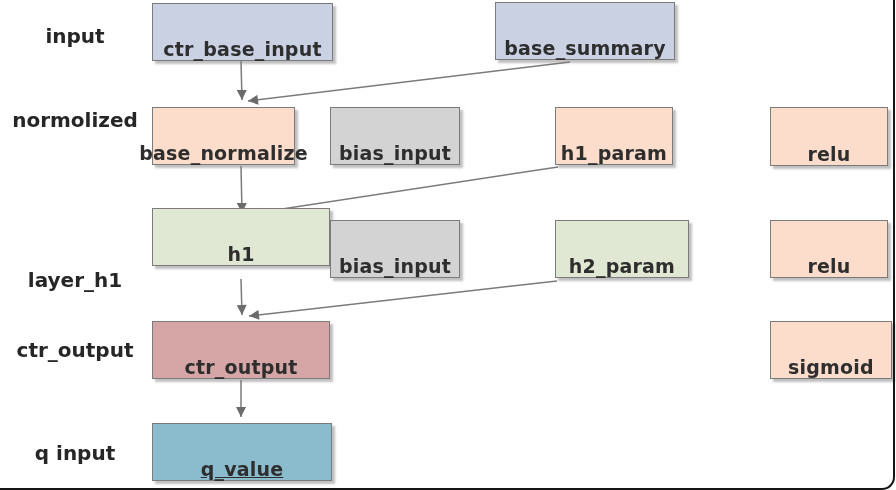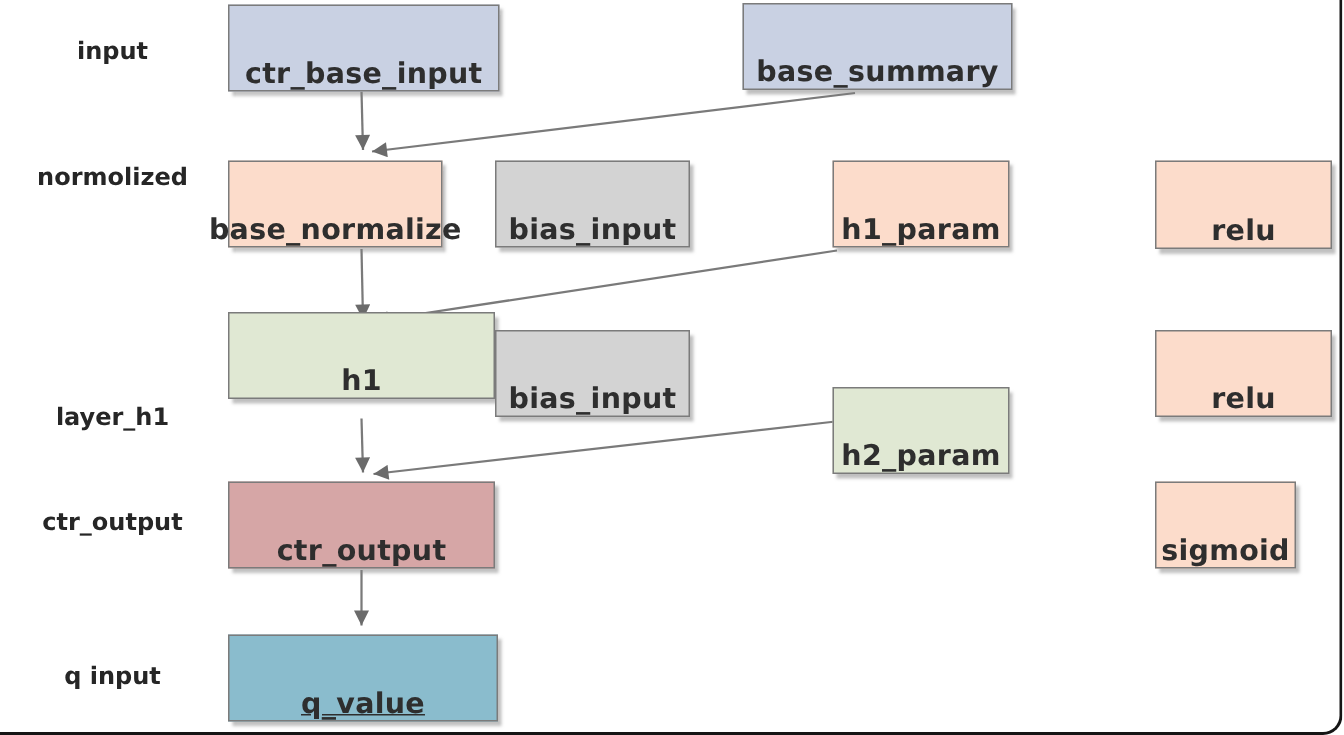--- a/index.html
+++ b/index.html
@@ -19,21 +19,21 @@
     letter-spacing:0.2px;
   }
   .fill-blue  {background:#c9d1e3;}
   .fill-peach {background:#fcdccb;}
   .fill-gray  {background:#d3d3d3;}
   .fill-green {background:#e0e8d3;}
   .fill-rose  {background:#d6a6a6;}
   .fill-teal  {background:#8abccd;text-decoration:underline;}
   .rowlabel{
     position:absolute;z-index:2;width:150px;text-align:center;
-    font-size:16px;font-weight:600;color:#262626;white-space:nowrap;
+    font-size:20px;font-weight:600;color:#262626;white-space:nowrap;
   }
   #window-edge{
     position:absolute;left:0;top:0;width:893px;height:488px;z-index:3;
     border-right:2.5px solid #151515;border-bottom:2.5px solid #151515;
     border-bottom-right-radius:13px;pointer-events:none;
   }
 </style>
 </head>
 <body>
 
@@ -81,31 +81,31 @@
   <div class="node fill-peach" style="left:770px;top:107px;width:118px;height:59px;">
     <span>relu</span>
   </div>
 
   <div class="node fill-green" style="left:152px;top:208px;width:178px;height:58px;">
     <span>h1</span>
   </div>
   <div class="node fill-gray" style="left:330px;top:220px;width:130px;height:58px;">
     <span>bias_input</span>
   </div>
-  <div class="node fill-green" style="left:555px;top:220px;width:118px;height:58px;margin-top:38px;">
+  <div class="node fill-green" style="left:555px;top:220px;width:134px;height:58px;">
     <span>h2_param</span>
   </div>
   <div class="node fill-peach" style="left:770px;top:220px;width:118px;height:58px;">
     <span>relu</span>
   </div>
 
   <div class="node fill-rose" style="left:152px;top:321px;width:178px;height:58px;">
     <span>ctr_output</span>
   </div>
-  <div class="node fill-peach" style="left:770px;top:321px;width:94px;height:58px;">
+  <div class="node fill-peach" style="left:770px;top:321px;width:122px;height:58px;">
     <span>sigmoid</span>
   </div>
 
   <div class="node fill-teal" style="left:152px;top:423px;width:180px;height:58px;">
     <span>q_value</span>
   </div>
 
   <div id="window-edge"></div>
 </div>
 

